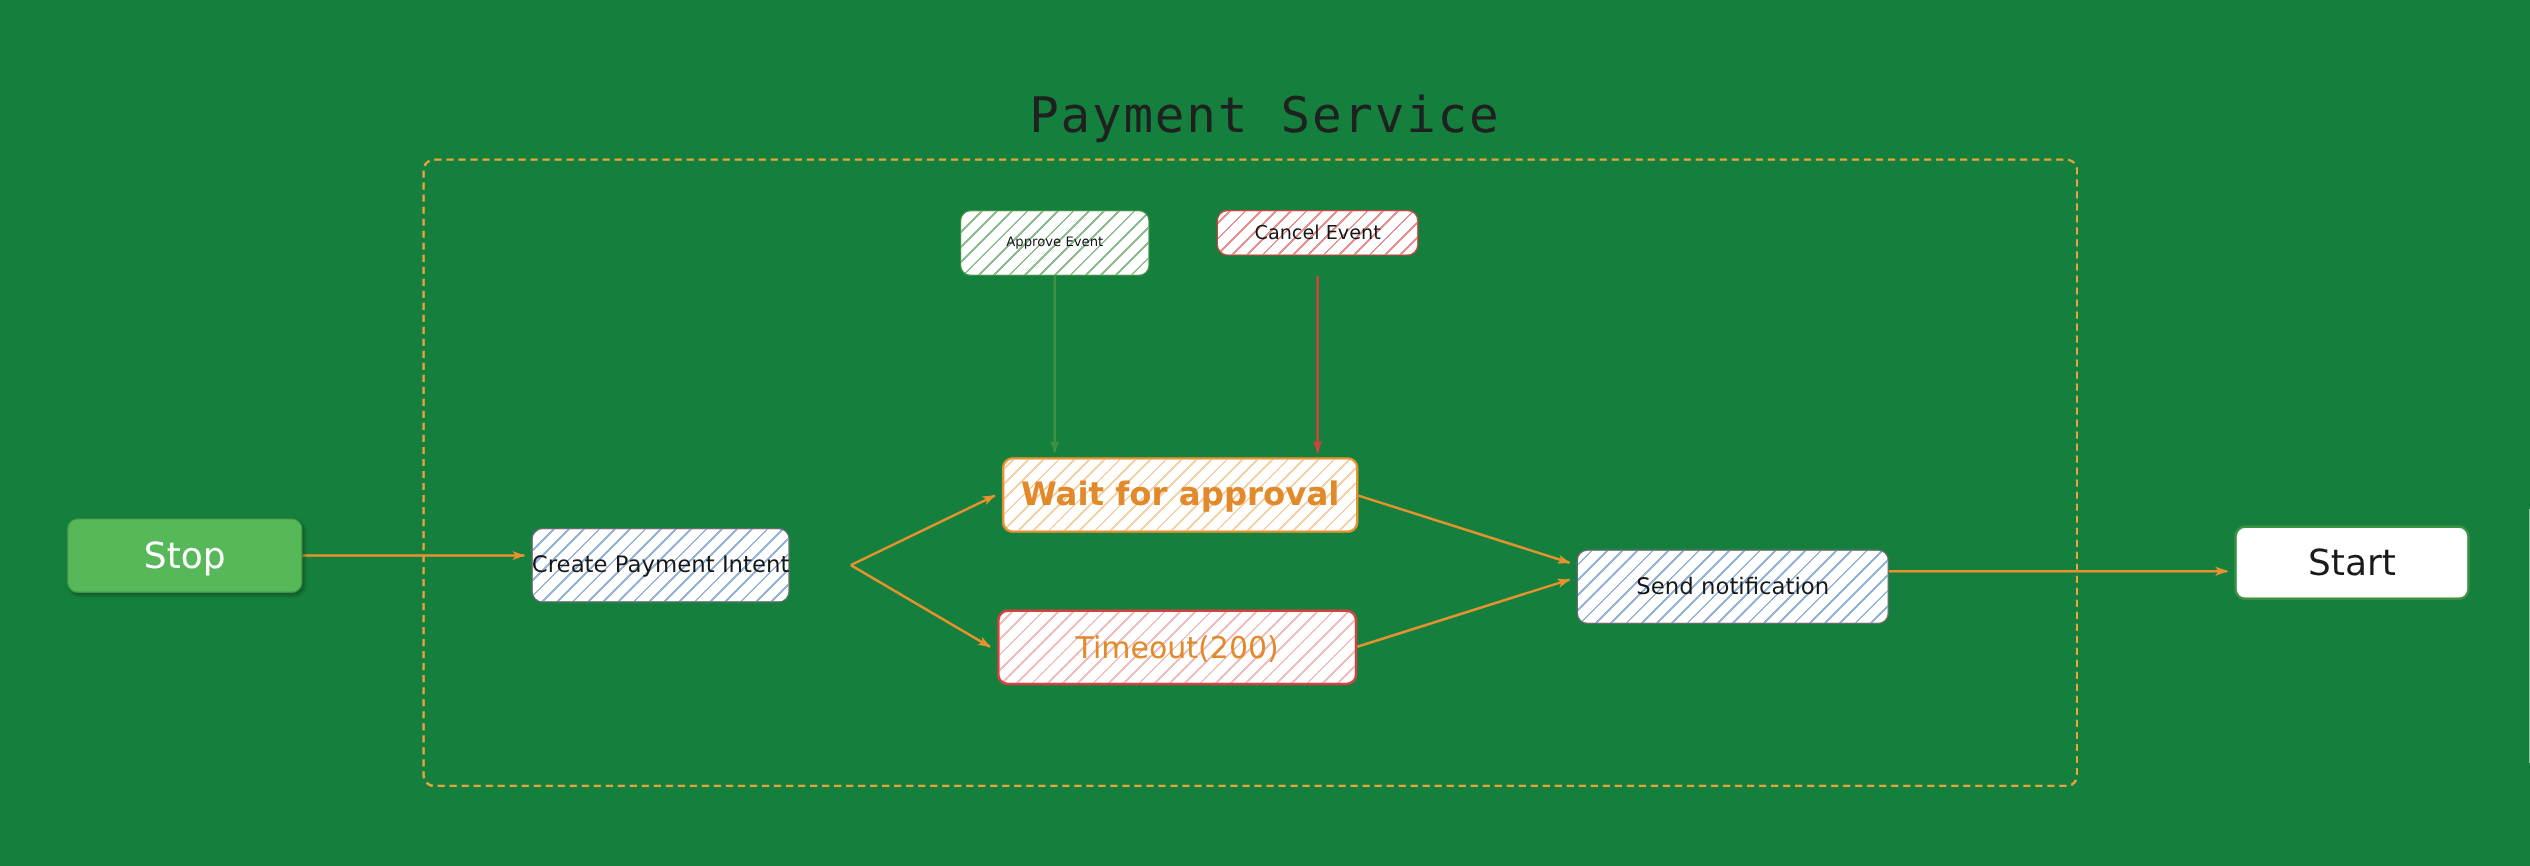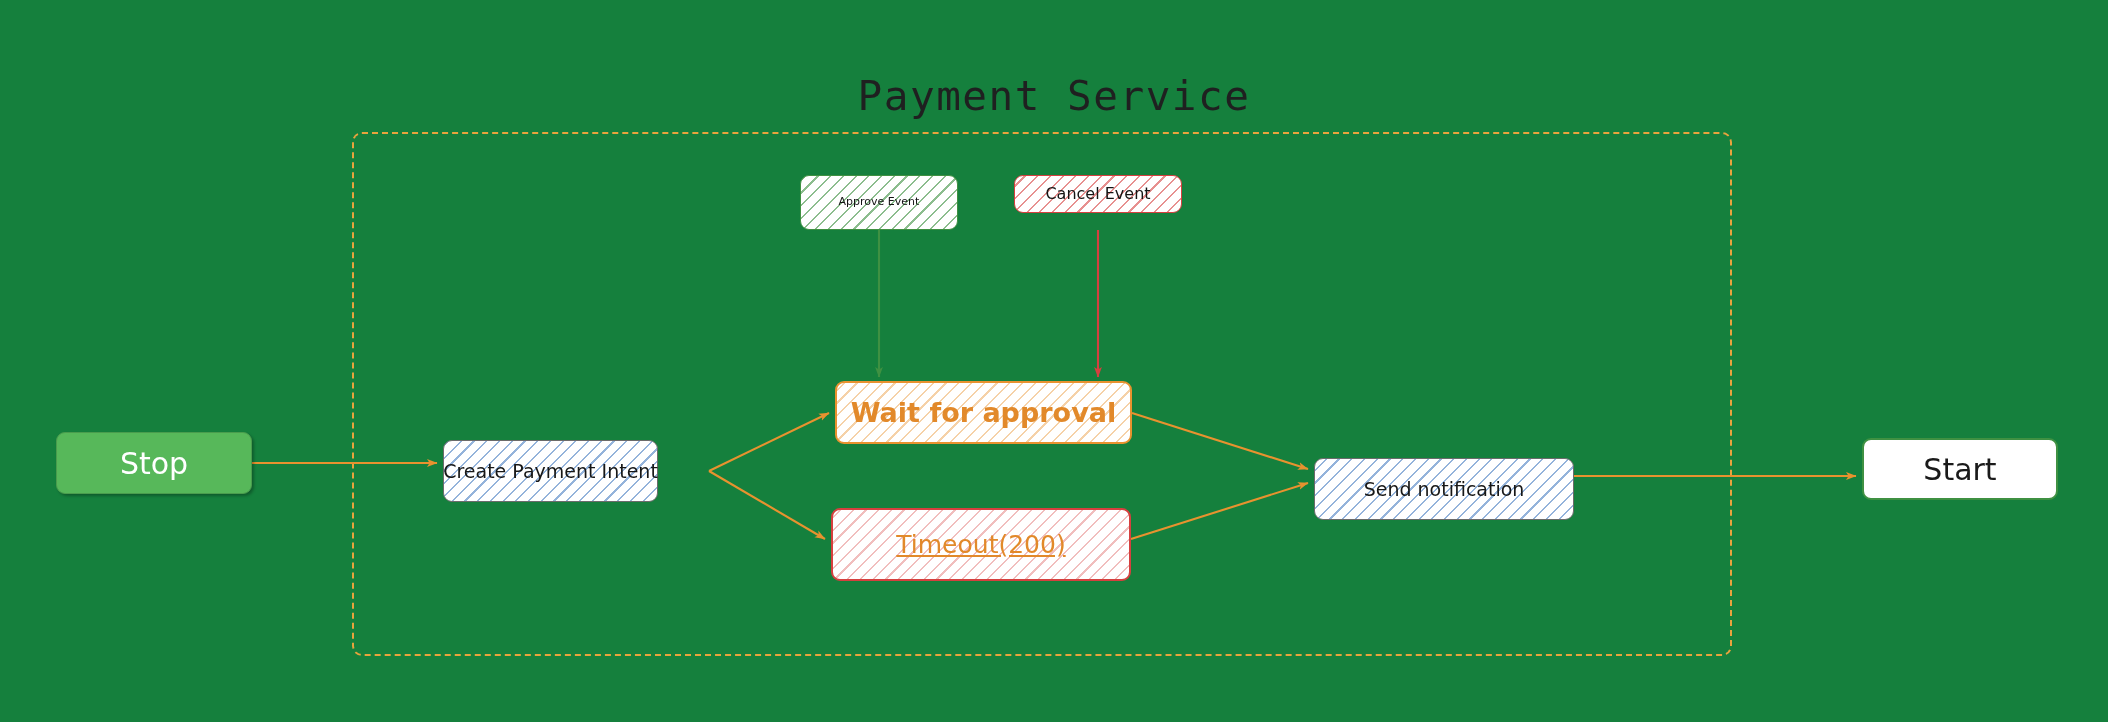--- a/index.html
+++ b/index.html
@@ -224,21 +224,21 @@
   </div>
 
   <div class="node node-event-cancel" style="left:1014px; top:175px; width:168px; height:38px;">
     <span class="label">Cancel Event</span>
   </div>
 
   <div class="node node-wait" style="left:835px; top:381px; width:297px; height:63px;">
     <span class="label">Wait for approval</span>
   </div>
 
-  <div class="node node-timeout" style="left:831px; top:508px; width:300px; height:73px;text-decoration:underline;">
+  <div class="node node-timeout" style="left:831px; top:508px; width:300px; height:63px;">
     <span class="label">Timeout(200)</span>
   </div>
 
   <div class="node node-process" style="left:1314px; top:445px; width:260px; height:62px;margin-top:13px;">
     <span class="label">Send notification</span>
   </div>
 
   <div class="node node-stop" style="left:1862px; top:438px; width:196px; height:62px;">
     <span class="label">Start</span>
   </div>

